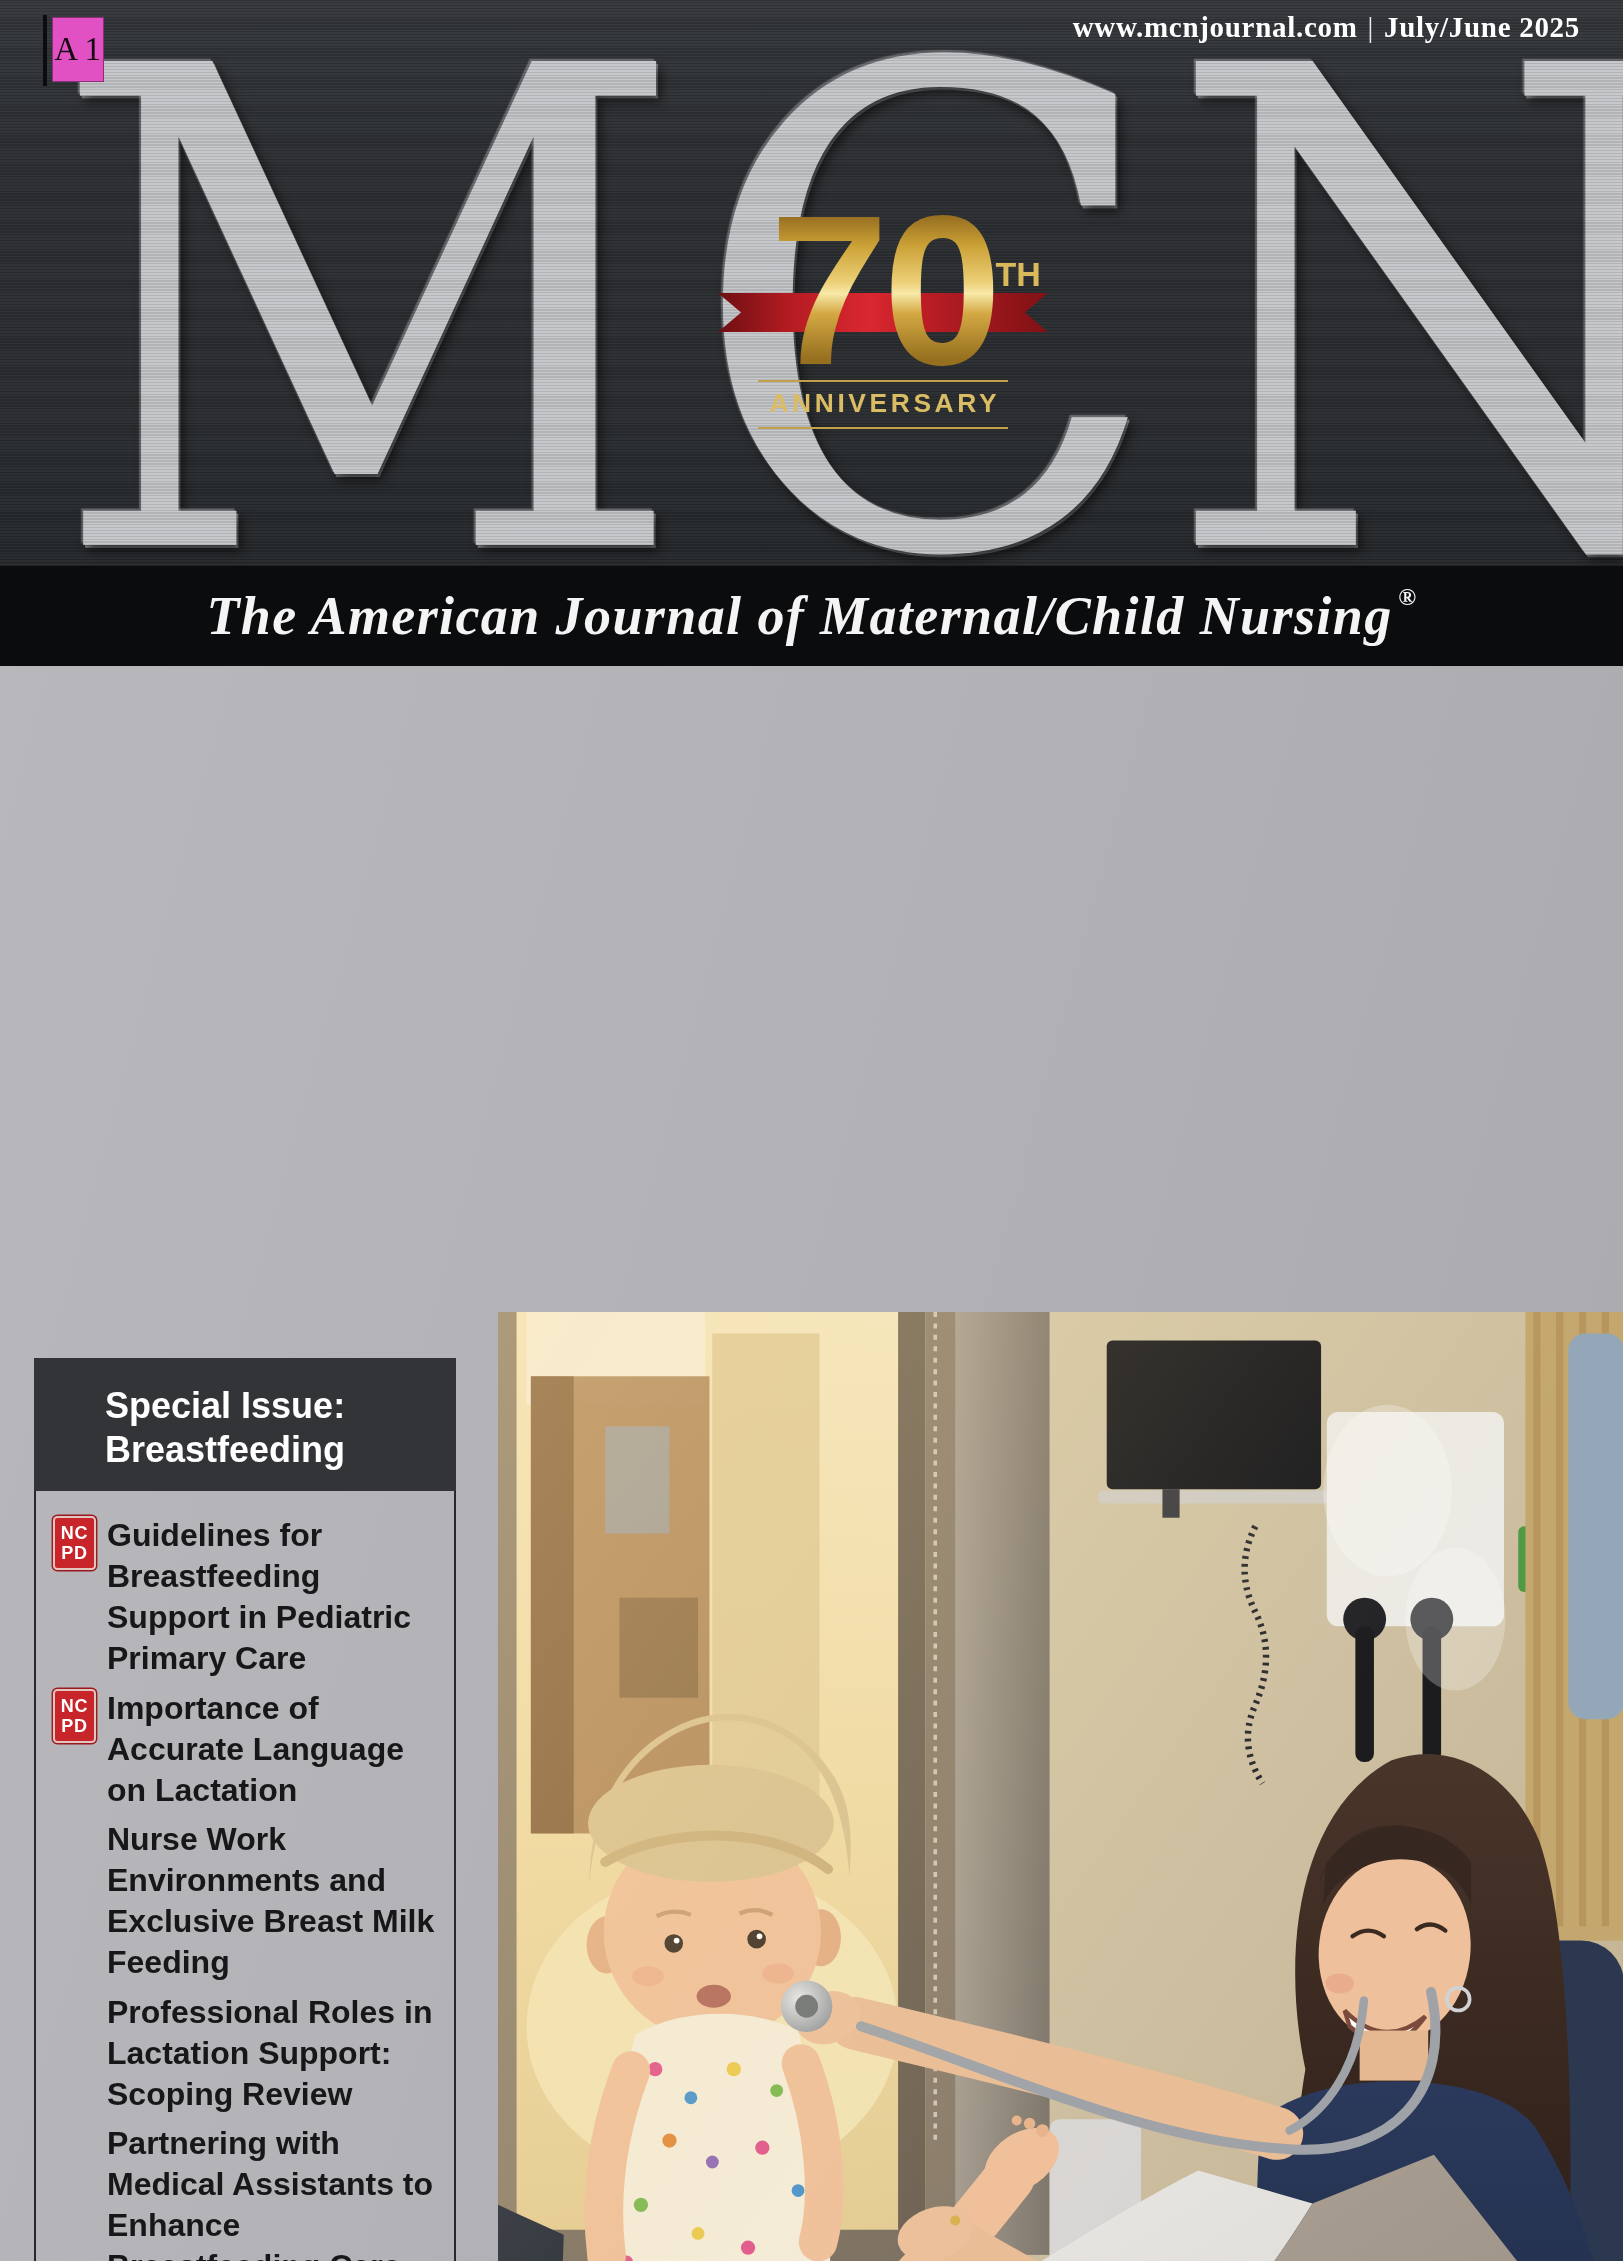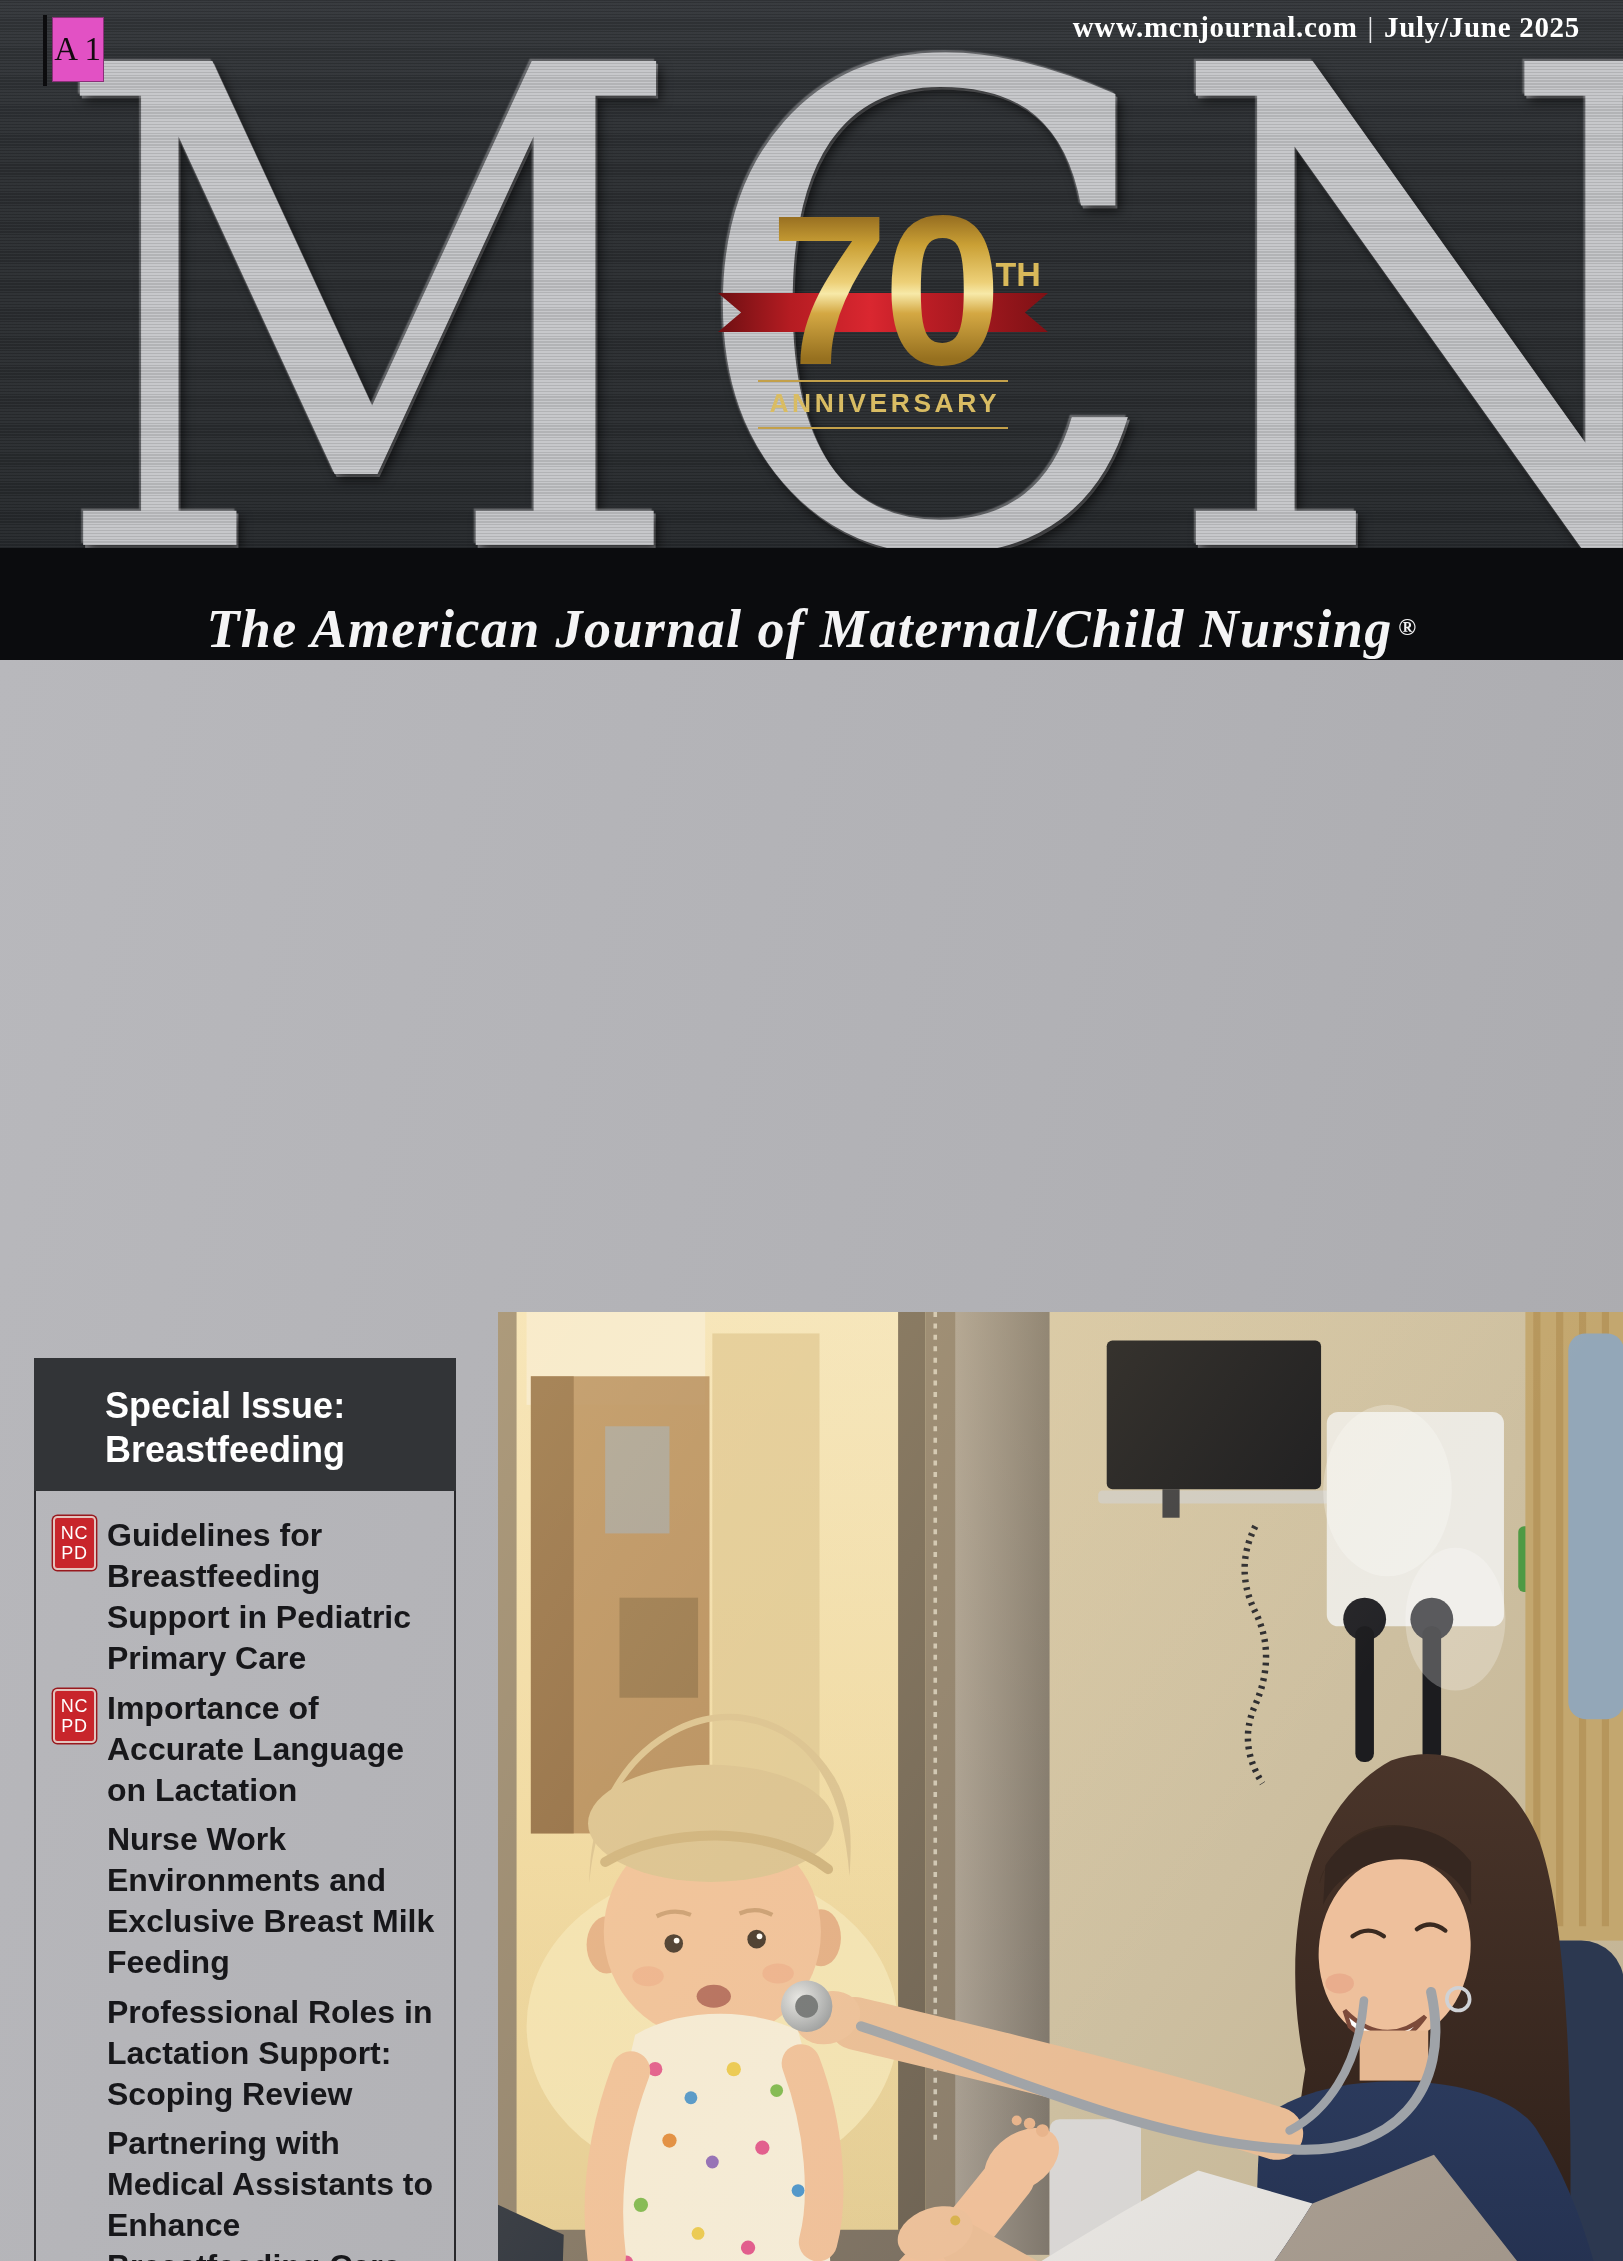--- a/index.html
+++ b/index.html
@@ -35,42 +35,42 @@
   .n50{position:absolute;left:50%;top:0;transform:translateX(-50%);
       font-weight:700;font-size:214px;line-height:.76;letter-spacing:-5.7px;
       background:linear-gradient(180deg,#8a621c 0%,#caa035 22%,#edd078 45%,#f7e9a8 52%,#d4a843 64%,#96701f 92%);
       -webkit-background-clip:text;background-clip:text;color:transparent;}
   .th50{position:absolute;right:7.1px;top:46px;font-weight:700;font-size:34px;color:#d9b95a;}
   .anniv{position:absolute;left:40px;right:40px;top:171px;text-align:center;
       border-top:2.9px solid #c3a04a;border-bottom:2.9px solid #c3a04a;padding:6.4px 0 7.9px;
       color:#d9bc63;font-weight:700;font-size:26.4px;letter-spacing:3.6px;text-indent:3.6px;}
 
   
-  .tagbar{position:absolute;left:0;top:548px;width:100%;height:112px;background:#0b0c0e;z-index:4;
-      display:flex;align-items:flex-end;justify-content:center;color:#f4f4f5;
+  .tagbar{position:absolute;left:0;top:566px;width:100%;height:100px;background:#0b0c0e;z-index:4;
+      display:flex;align-items:center;justify-content:center;color:#f4f4f5;
       font-family:"Liberation Serif",serif;font-style:italic;font-weight:700;font-size:54px;letter-spacing:1.4px;}
   .tagbar sup{font-size:24px;font-style:normal;margin-left:5.7px;transform:translateY(-18.6px);}
 
   
   .bottom{position:absolute;left:0;top:656px;width:1624px;height:1605px;
       background:linear-gradient(105deg,#b8b8bc 0%,#b1b1b5 55%,#aaaaae 100%);padding-left:36px;}
   .photo{position:absolute;left:498px;top:656px;width:1126px;height:1605px;}
   .photo svg{display:block;width:100%;height:100%;}
 
   
   .sidebar{position:absolute;left:34px;top:702px;width:422px;height:940px;z-index:5;}
   .sb-head{box-sizing:border-box;height:133px;background:#323437;padding:26px 11.4px 0 71px;
       color:#fff;font-weight:700;font-size:36px;line-height:44px;}
   .sb-list{box-sizing:border-box;position:absolute;top:133px;bottom:0;left:0;right:0;
       border:2.1px solid #28282b;border-top:none;padding:24px 13px 0 71px;
       display:flex;flex-direction:column;gap:8.6px;list-style:none;margin:0;}
   .sb-item{position:relative;font-weight:700;font-size:32px;line-height:41px;color:#17171a;}
   .ncpd{position:absolute;left:-54px;top:1.4px;width:39px;height:50px;background:#c8252b;
       border:2.1px solid #e3c5bf;border-radius:4.3px;box-shadow:0 0 0 1.4px #98191e;
-      color:#fff;font-weight:400;font-size:18px;line-height:20px;letter-spacing:0.7px;
+      color:#fff;font-weight:700;font-size:18px;line-height:20px;letter-spacing:0.7px;
       display:flex;flex-direction:column;align-items:center;justify-content:center;}
 </style>
 </head>
 <body>
 
 <div id="cover">
 
   <div class="top">
     <div class="mcn">MCN</div>
 

